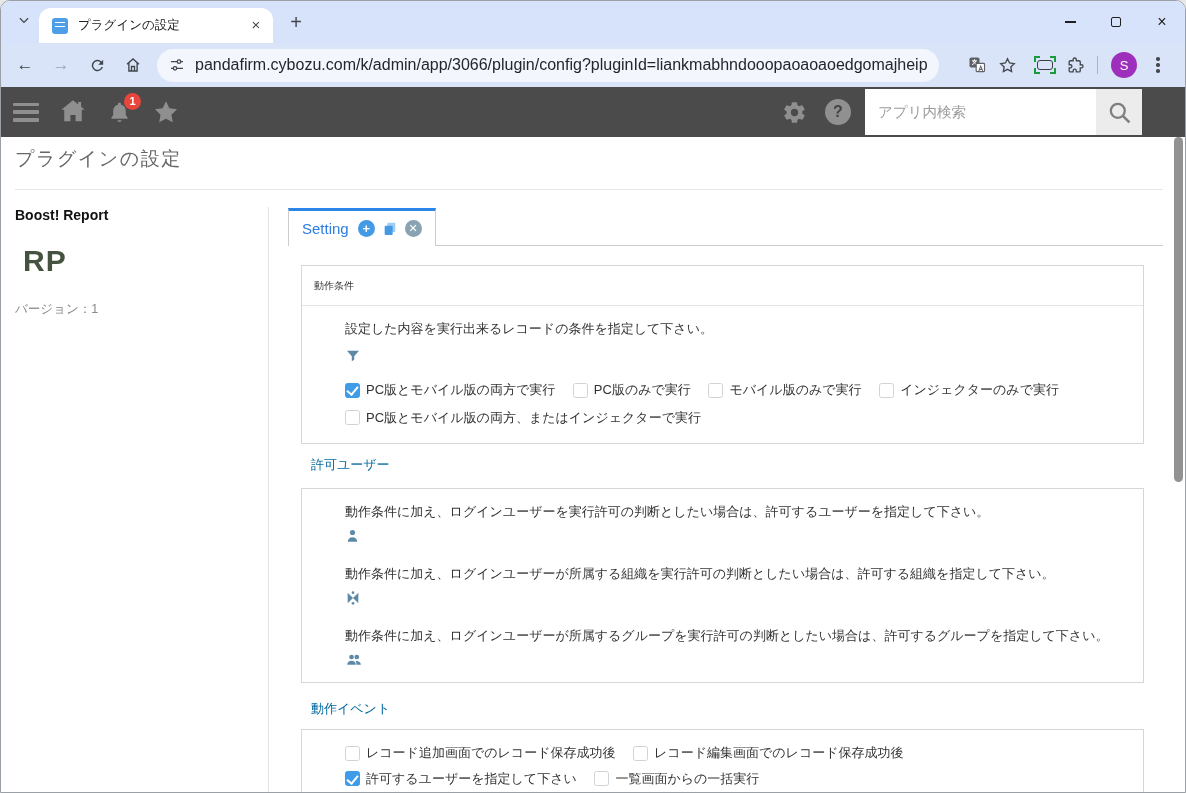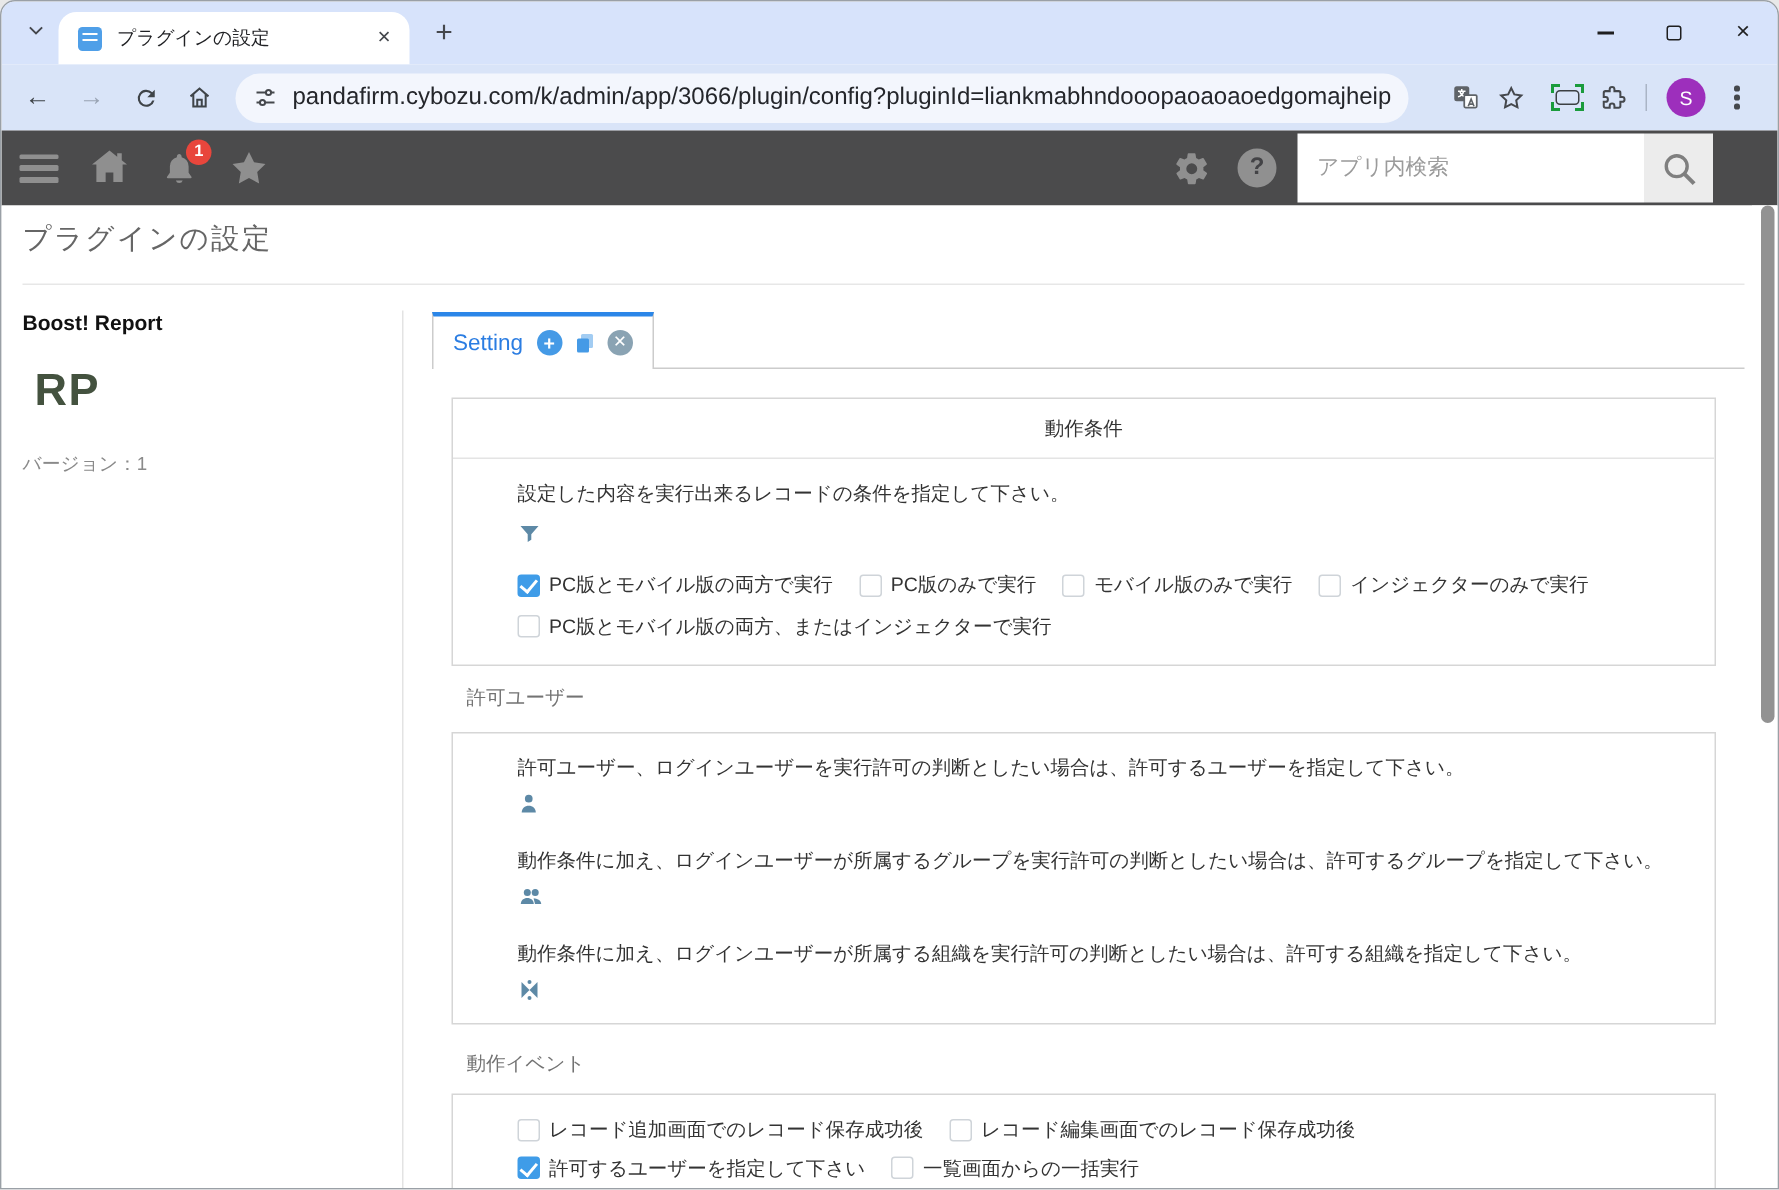--- a/index.html
+++ b/index.html
@@ -86,27 +86,27 @@
   .setting-tab { position:absolute; left:287px; top:71px; width:148px; height:38px; background:#fff;
     border:1px solid #ccc; border-bottom:none; border-top:3px solid #2b86e8; z-index:2;
     display:flex; align-items:center; padding:0 8px 0 13px; gap:7px; }
   .setting-tab .tab-label { color:#2b7de2; font-size:15px; margin-right:2px; }
   .circ { width:17px; height:17px; border-radius:50%; color:#fff; font-size:13px; font-weight:bold;
     display:flex; align-items:center; justify-content:center; line-height:1; }
   .circ.plus { background:#459ae6; }
   .circ.xgray { background:#8aa3b3; font-size:11px; }
   .copy-ic { color:#459ae6; display:flex; }
   .panel { position:absolute; left:300px; width:843px; background:#fff; border:1px solid #d6d6d6; overflow:hidden; }
-  .panel-title { height:40px; line-height:40px; padding:0 12px; font-size:13px; color:#333;
-    border-bottom:1px solid #e4e4e4;text-align:center; }
+  .panel-title { height:40px; line-height:40px; padding:0 12px; font-size:10px; color:#333;
+    border-bottom:1px solid #e4e4e4; }
   .panel-body { padding:14px 12px 0 43px; font-size:13px; color:#333; }
   #box1 { top:128px; height:179px; }
   #box2 { top:351px; height:195px; }
   #box3 { top:592px; height:140px; }
-  .free-label { position:absolute; left:310px; font-size:13px; color:#737373; }
+  .free-label { position:absolute; left:310px; font-size:13px; color:#0369a1; }
   #label-users { top:319px; }
   #label-events { top:563px; }
   .instruction { margin:0 0 10px; }
   .steel { color:#5d89a6; display:inline-flex; }
   .filter-wrap { margin-bottom:14px; height:16px; }
   .cb-row { line-height:24px; white-space:nowrap; }
   .cb-item { display:inline-flex; align-items:center; margin-right:14px; cursor:default; }
   .cb { width:15px; height:15px; min-width:15px; border:1.5px solid #cfd4d9; border-radius:2.5px;
     background:#fff; margin-right:6px; position:relative; display:inline-block; }
   .cb.checked { background:#3f9ce8; border-color:#3f9ce8; }
@@ -312,49 +312,49 @@
             </label>
         </div>
       </div>
     </div>
 
     <div class="free-label" id="label-users">許可ユーザー</div>
 
     <div class="panel" id="box2">
       <div class="panel-body">
         <div class="perm-item">
-          <p>許可ユーザー、ログインユーザーを実行許可の判断としたい場合は、許可するユーザーを指定して下さい。</p>
+          <p>動作条件に加え、ログインユーザーを実行許可の判断としたい場合は、許可するユーザーを指定して下さい。</p>
           <span class="perm-icon steel">
             <svg width="15" height="16" viewBox="0 0 24 24">
                 <circle cx="12" cy="6.3" r="4.1" fill="currentColor"></circle>
                 <path d="M4.5 21c0-4.6 3.4-7.2 7.5-7.2s7.5 2.6 7.5 7.2z" fill="currentColor"></path>
+              </svg>
+          </span>
+        </div>
+        <div class="perm-item">
+          <p>動作条件に加え、ログインユーザーが所属する組織を実行許可の判断としたい場合は、許可する組織を指定して下さい。</p>
+          <span class="perm-icon steel">
+            <svg width="16" height="16" viewBox="0 0 24 24">
+                <path fill="currentColor" d="M4 4l8 8-8 8zM20 4l-8 8 8 8z"></path>
+                <circle cx="12" cy="4" r="2" fill="currentColor"></circle>
+                <circle cx="12" cy="20" r="2" fill="currentColor"></circle>
               </svg>
           </span>
         </div>
         <div class="perm-item">
           <p>動作条件に加え、ログインユーザーが所属するグループを実行許可の判断としたい場合は、許可するグループを指定して下さい。</p>
           <span class="perm-icon steel">
             <svg width="18" height="16" viewBox="0 0 24 24">
                 <circle cx="8.3" cy="7.5" r="3.5" fill="currentColor"></circle>
                 <circle cx="16.2" cy="7.5" r="3.5" fill="currentColor"></circle>
                 <path d="M1.8 19c0-3.7 3-6 6.5-6s6.5 2.3 6.5 6z" fill="currentColor"></path>
                 <path d="M14.6 13.3c3.3.4 7.6 1.9 7.6 5.7h-6.2" fill="currentColor"></path>
               </svg>
           </span>
         </div>
-        <div class="perm-item">
-          <p>動作条件に加え、ログインユーザーが所属する組織を実行許可の判断としたい場合は、許可する組織を指定して下さい。</p>
-          <span class="perm-icon steel">
-            <svg width="16" height="16" viewBox="0 0 24 24">
-                <path fill="currentColor" d="M4 4l8 8-8 8zM20 4l-8 8 8 8z"></path>
-                <circle cx="12" cy="4" r="2" fill="currentColor"></circle>
-                <circle cx="12" cy="20" r="2" fill="currentColor"></circle>
-              </svg>
-          </span>
-        </div>
       </div>
     </div>
 
     <div class="free-label" id="label-events">動作イベント</div>
 
     <div class="panel" id="box3">
       <div class="panel-body">
         <div class="cb-row">
           <label class="cb-item">
               <span class="cb"></span>

